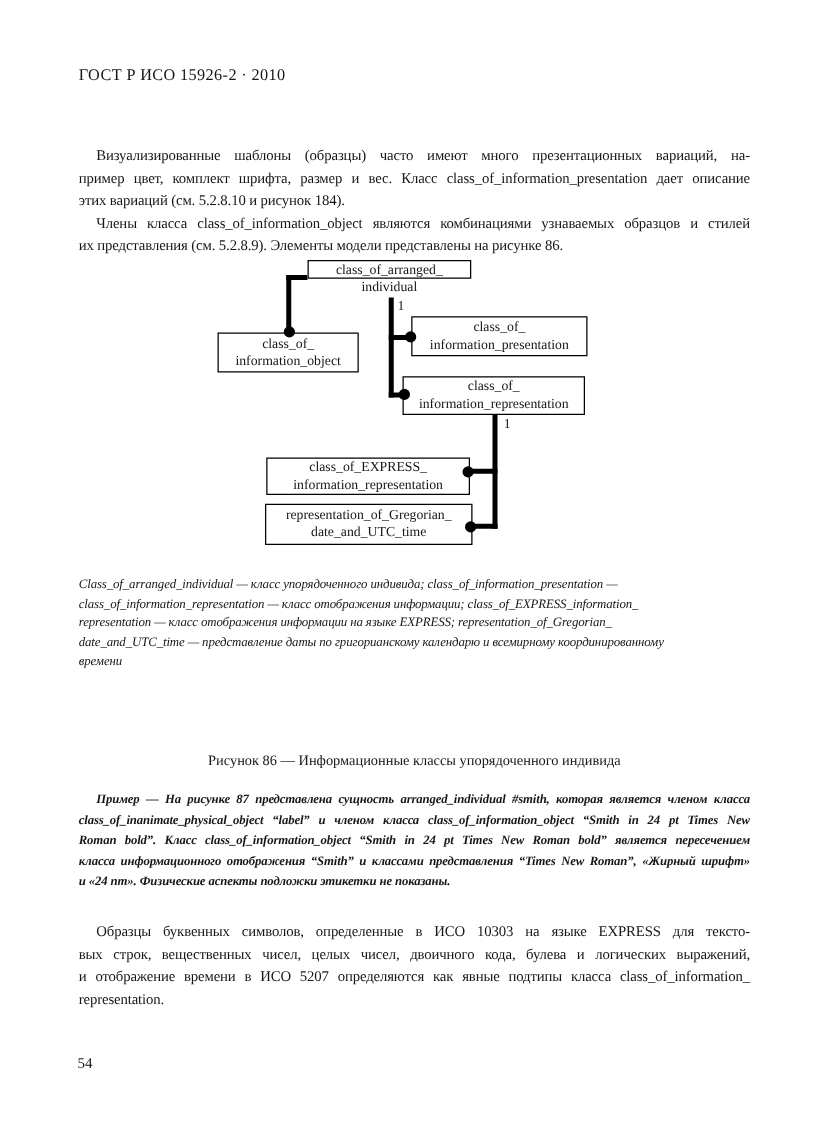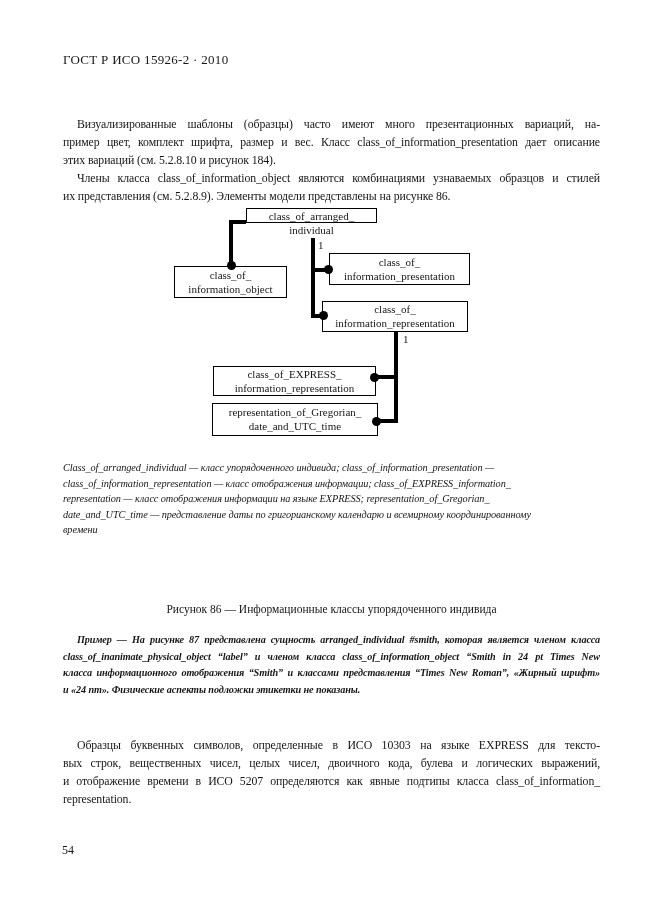--- a/index.html
+++ b/index.html
@@ -131,20 +131,21 @@
     <div class="ln"><span>representation — класс отображения информации на языке EXPRESS; </span><span class="b">representation_of_Gregorian_</span></div>
     <div class="ln"><span class="b">date_and_UTC_time — представление даты по григорианскому календарю и всемирному координированному</span></div>
     <div class="ln"><span>времени</span></div>
   </div>
 
   <div class="figcap">Рисунок 86 — Информационные классы упорядоченного индивида</div>
 
   <div class="example">
     <div class="jline indent">Пример — На рисунке 87 представлена сущность arranged_individual #smith, которая является членом класса</div>
     <div class="jline">class_of_inanimate_physical_object “label” и членом класса class_of_information_object “Smith in 24 pt Times New</div>
+    <div class="jline">Roman bold”. Класс class_of_information_object “Smith in 24 pt Times New Roman bold” является пересечением</div>
     <div class="jline">класса информационного отображения “Smith” и классами представления “Times New Roman”, «Жирный шрифт»</div>
     <div class="jline last">и «24 пт». Физические аспекты подложки этикетки не показаны.</div>
   </div>
 
   <div class="tblock" id="body2">
     <div class="jline indent">Образцы буквенных символов, определенные в ИСО 10303 на языке EXPRESS для тексто-</div>
     <div class="jline">вых строк, вещественных чисел, целых чисел, двоичного кода, булева и логических выражений,</div>
     <div class="jline">и отображение времени в ИСО 5207 определяются как явные подтипы класса class_of_information_</div>
     <div class="jline last">representation.</div>
   </div>

